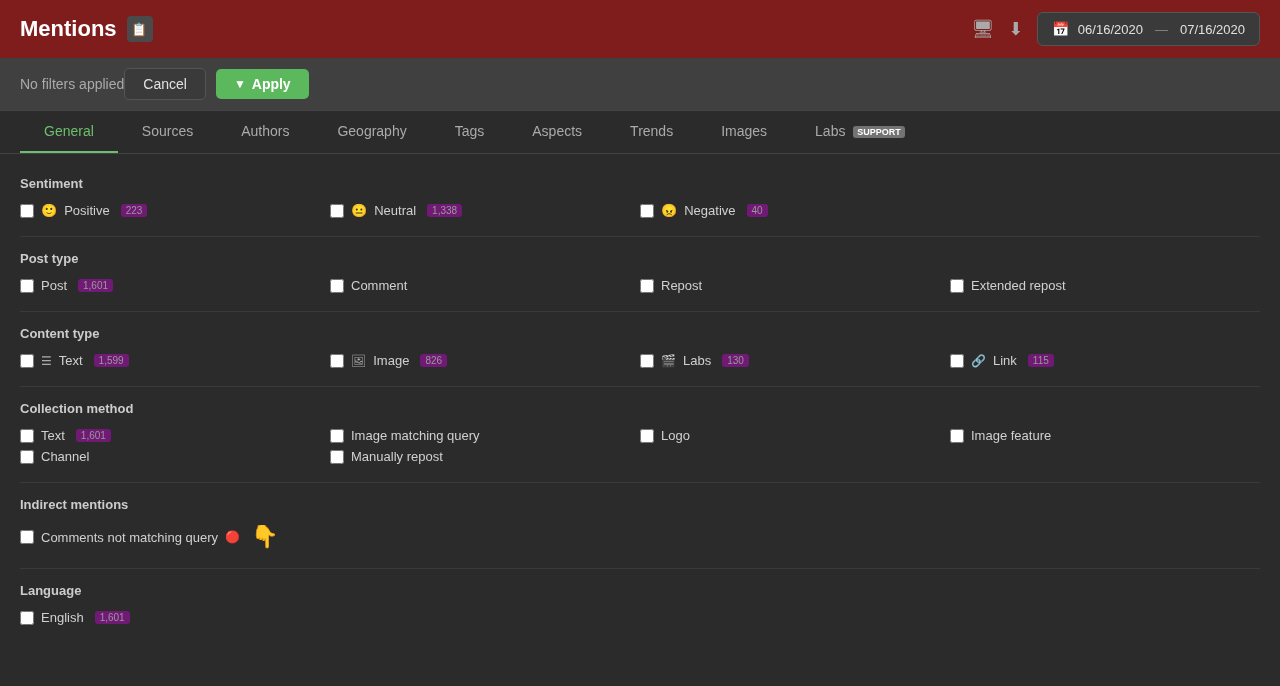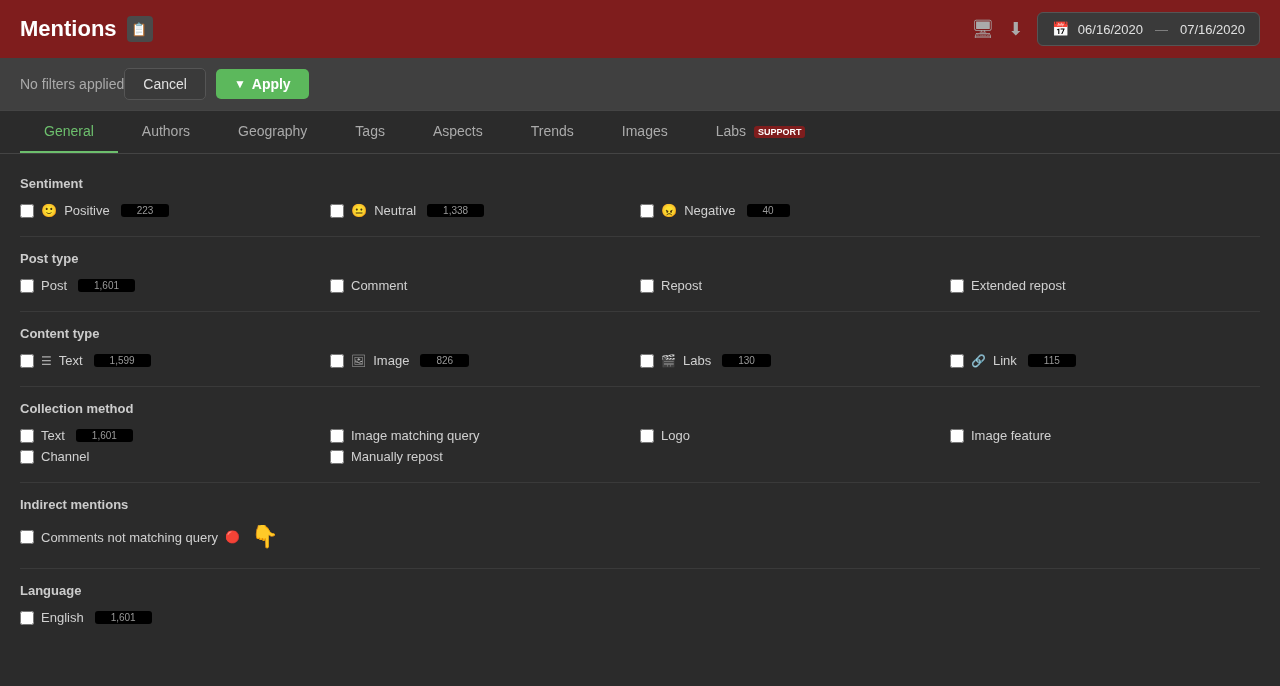--- a/index.html
+++ b/index.html
@@ -129,21 +129,21 @@
       color: #aaa;
       cursor: pointer;
       border-bottom: 2px solid transparent;
       white-space: nowrap;
     }
     .tab.active {
       color: #6dbf6d;
       border-bottom: 2px solid #6dbf6d;
     }
     .tab-support-badge {
-      background: #7f1d1d;
+      background: #737373;
       color: #fff;
       font-size: 9px;
       font-weight: 700;
       padding: 1px 4px;
       border-radius: 3px;
       margin-left: 4px;
       vertical-align: middle;
       text-transform: uppercase;
     }
 
@@ -194,24 +194,24 @@
     .sentiment-icon {
       font-size: 13px;
       display: inline-flex;
       align-items: center;
     }
     .sentiment-positive { color: #5cb85c; }
     .sentiment-neutral { color: #aaaaaa; }
     .sentiment-negative { color: #e05555; }
 
     .count-badge {
-      background: #000000;
+      background: #701a75;
       color: #999;
       font-size: 10px;
-      padding: 1px 16px;
+      padding: 1px 5px;
       border-radius: 3px;
       margin-left: 4px;
     }
 
     .content-icon {
       font-size: 12px;
       color: #aaa;
     }
 
     .indirect-mention-row {
@@ -266,20 +266,21 @@
     <button class="btn-cancel">Cancel</button>
     <button class="btn-apply">
       <span class="filter-icon">▼</span>
       <span>Apply</span>
     </button>
   </div>
 </div>
 
 <div class="tabs">
   <div class="tab active"><span>General</span></div>
+  <div class="tab"><span>Sources</span></div>
   <div class="tab"><span>Authors</span></div>
   <div class="tab"><span>Geography</span></div>
   <div class="tab"><span>Tags</span></div>
   <div class="tab"><span>Aspects</span></div>
   <div class="tab"><span>Trends</span></div>
   <div class="tab"><span>Images</span></div>
   <div class="tab">
     <span>Labs</span>
     <span class="tab-support-badge">SUPPORT</span>
   </div>

